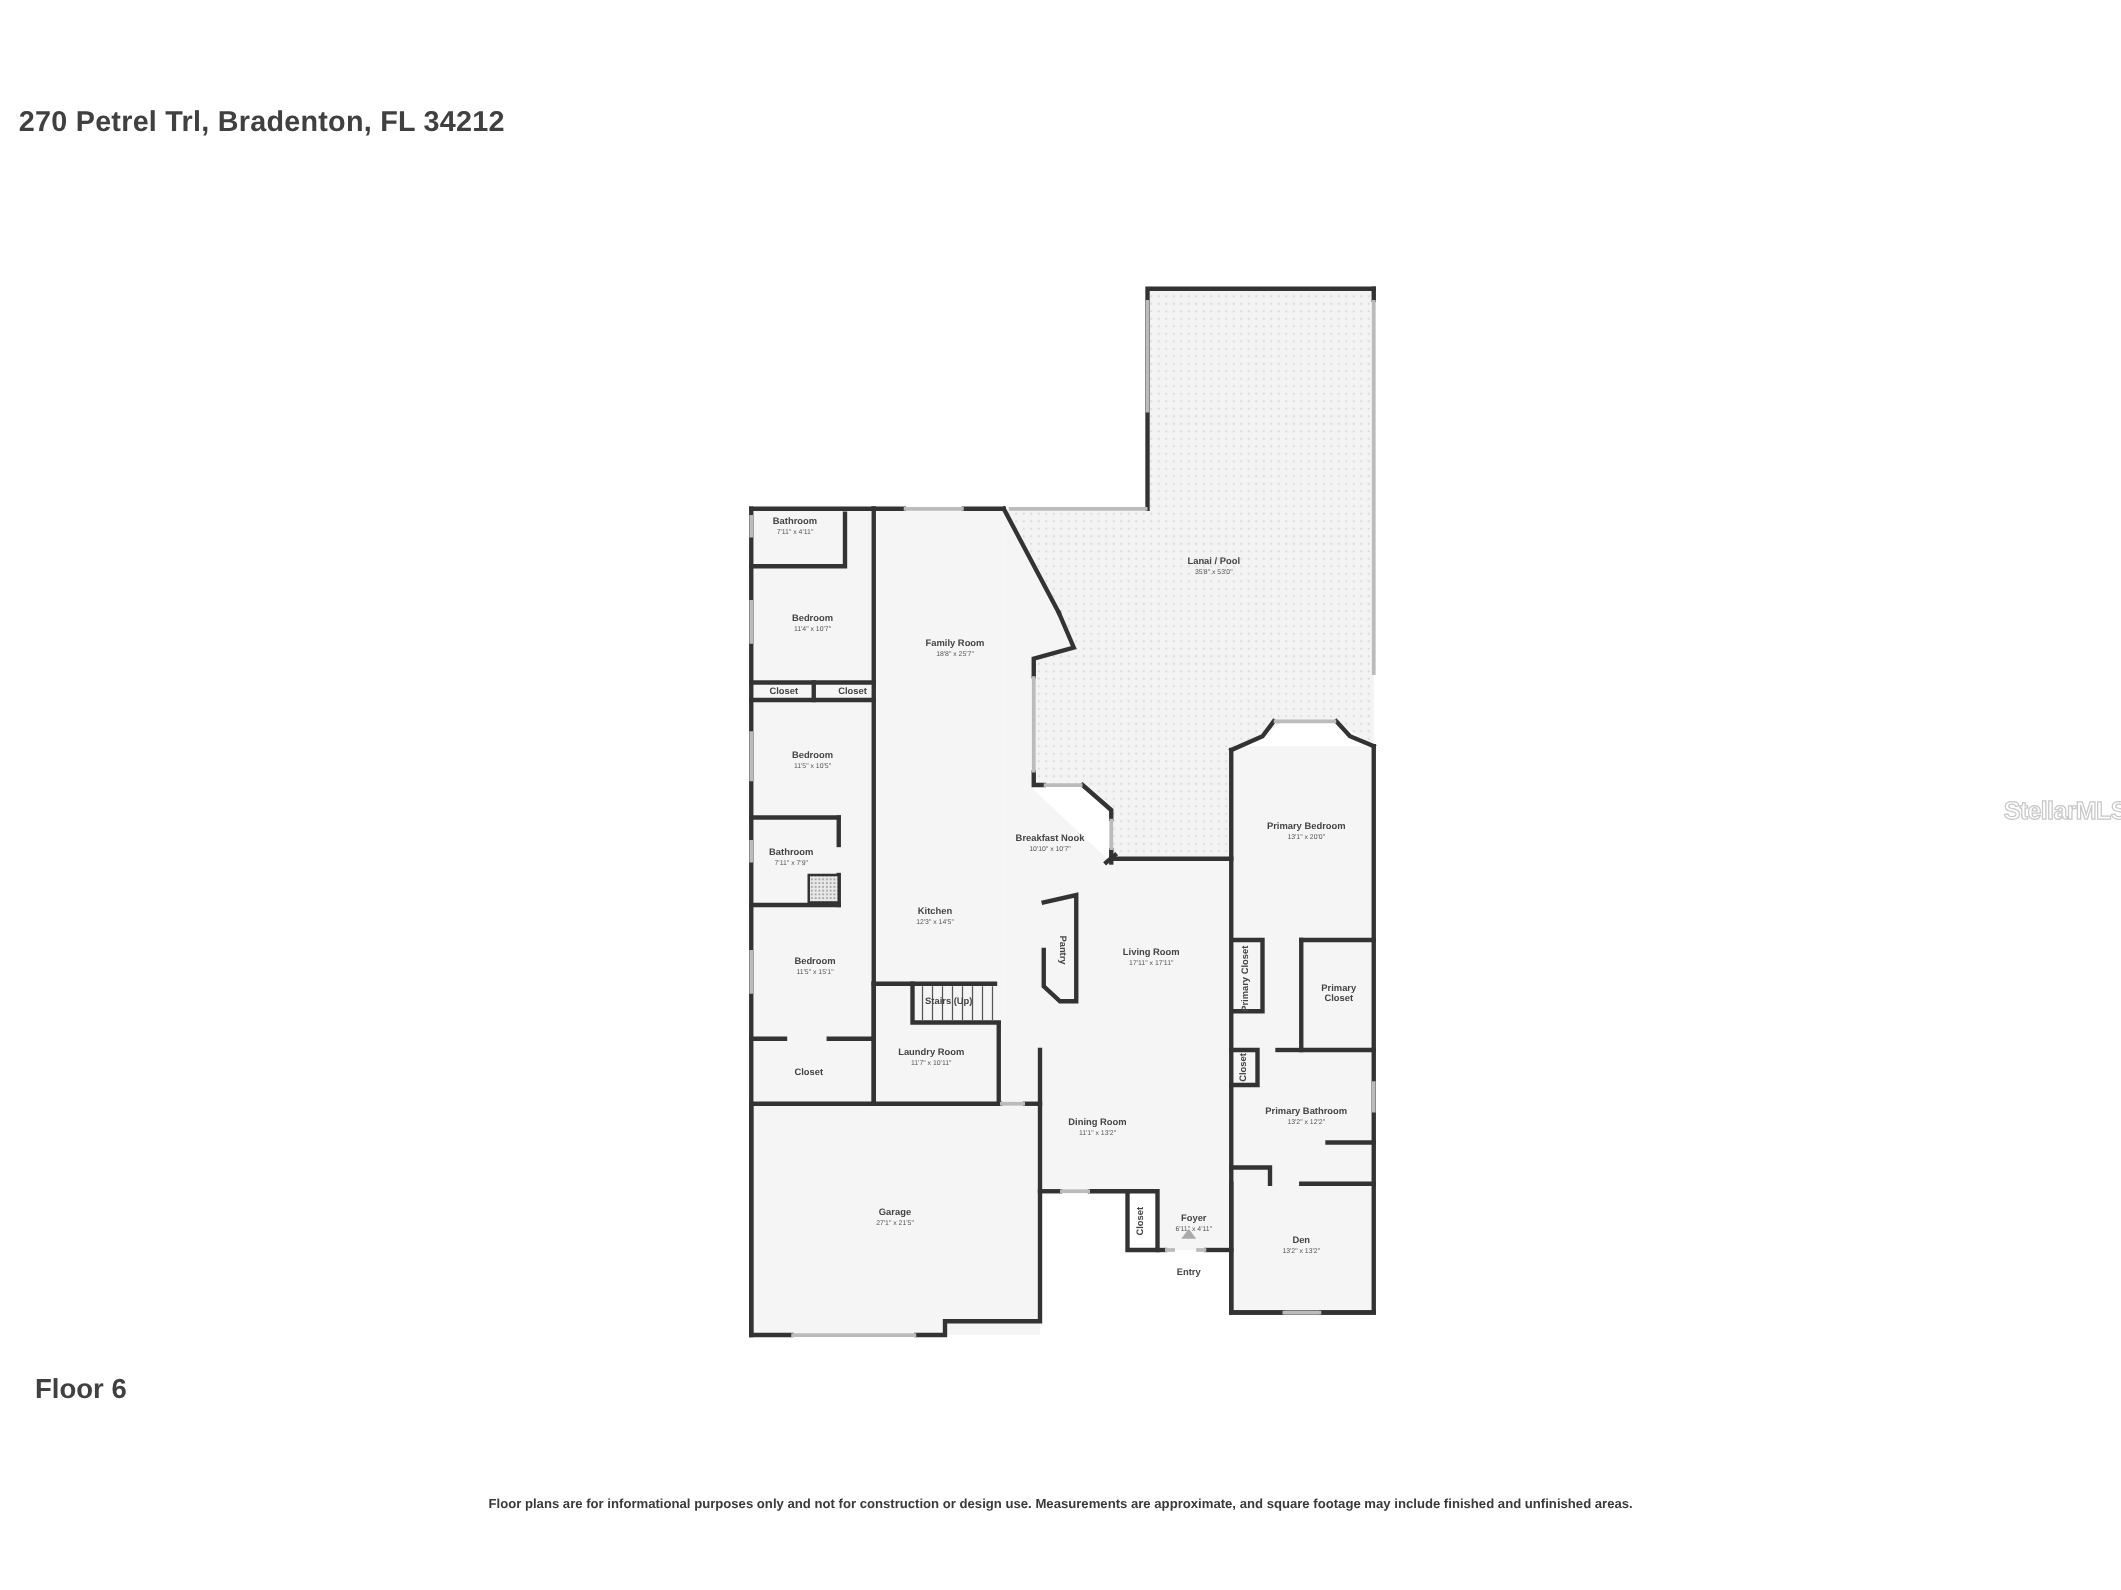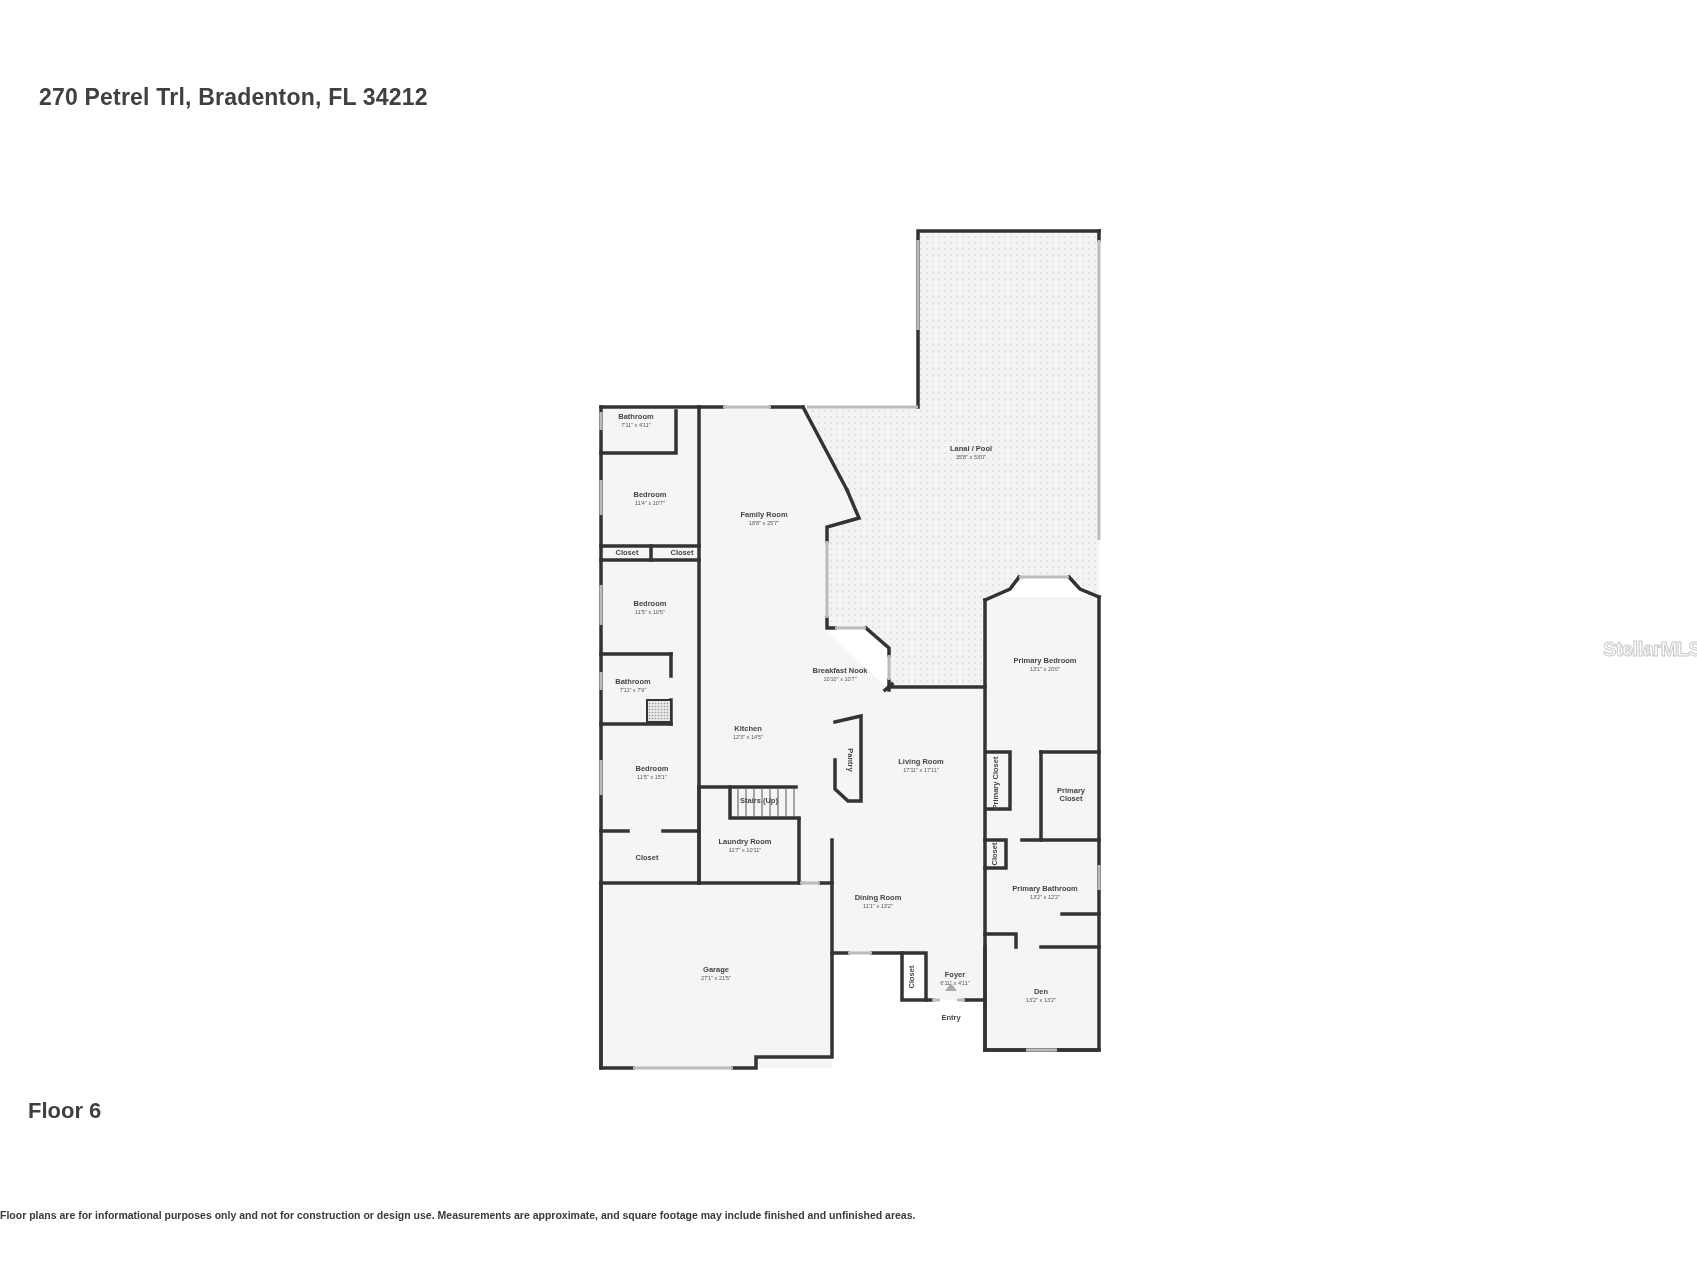--- a/index.html
+++ b/index.html
@@ -1,19 +1,19 @@
 <!DOCTYPE html>
 <html><head>
 <meta charset="utf-8">
 <style>
   html, body { margin:0; padding:0; background:#ffffff; }
   body { width:1697px; height:1272px; position:relative; overflow:hidden; font-family:"Liberation Sans", "DejaVu Sans", sans-serif; }
-  .title { position:absolute; left:39px; top:84px; font-size:23px; font-weight:bold; color:#404040; letter-spacing:0.2px; }
+  .title { position:absolute; left:15px; top:84px; font-size:23px; font-weight:bold; color:#404040; letter-spacing:0.2px; }
   .floor-label { position:absolute; left:28px; top:1098px; font-size:22px; font-weight:bold; color:#404040; }
-  .disclaimer { position:absolute; left:0; width:1697px; top:1197px; text-align:left; font-size:10.5px; font-weight:bold; color:#3a3a3a;margin-top:12px; }
+  .disclaimer { position:absolute; left:0; width:1697px; top:1197px; text-align:center; font-size:10.5px; font-weight:bold; color:#3a3a3a; }
   .watermark { position:absolute; left:1603px; top:638px; font-size:20px; font-weight:bold; color:#ffffff; -webkit-text-stroke:1px #c8c8c8; letter-spacing:-0.5px; }
   svg.plan { position:absolute; left:0; top:0; }
   .room-name { font-family:"Liberation Sans", sans-serif; font-size:7.5px; fill:#444; font-weight:bold; }
   .room-dim { font-family:"Liberation Sans", sans-serif; font-size:5.5px; fill:#555; }
   .wall { stroke:#333; stroke-width:3.5; fill:none; stroke-linecap:square; }
   .window { stroke:#bbb; stroke-width:3; fill:none; }
   .floor { fill:#f5f5f5; }
 </style>
 </head>
 <body>

